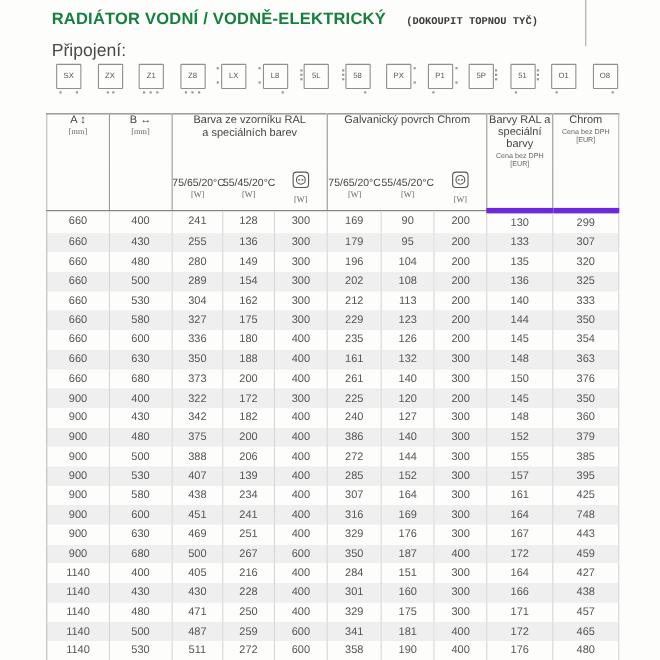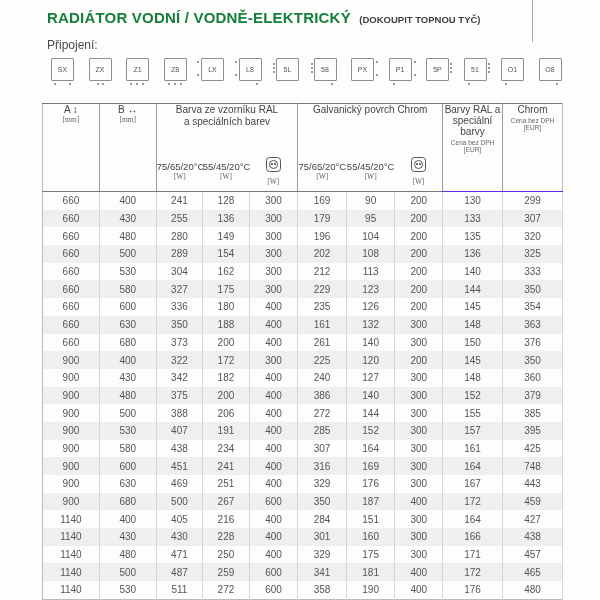--- a/index.html
+++ b/index.html
@@ -6,22 +6,22 @@
   body{
     width:600px;height:600px;position:relative;overflow:hidden;
     background:#fdfdfc;
     font-family:"Liberation Sans", sans-serif;
     color:#4a4a4a;
     -webkit-font-smoothing:antialiased;
   }
   
   .title{position:absolute;left:47px;top:9px;white-space:nowrap;}
   .title .main{font-size:15px;font-weight:bold;color:#15803d;letter-spacing:.2px;}
-  .title .note{font-size:9.5px;font-weight:bold;color:#3d3d3d;margin-left:4px;}
-  .connections-label{position:absolute;left:47px;top:38px;font-size:12px;color:#4a4a4a;}
+  .title .note{font-size:9.5px;font-weight:bold;color:#3d3d3d;margin-left:14px;font-family:Liberation Mono, monospace;}
+  .connections-label{position:absolute;left:47px;top:38px;font-size:16px;color:#4a4a4a;}
   
   .connections{position:absolute;left:51px;top:58px;display:flex;gap:14.5px;}
   .conn{
     position:relative;width:21px;height:21px;border:1px solid #8f8f8f;border-radius:1px;
     background:#fdfdfc;display:flex;align-items:center;justify-content:center;flex:0 0 auto;
   }
   .conn-code{font-size:7px;color:#555;letter-spacing:0;}
   .conn::before,.conn::after{display:none;}
   .ports-b2wide::after{display:block;content:'';position:absolute;bottom:-5px;left:2px;width:2px;height:2px;background:#999;box-shadow:15px 0 0 #999;}
   .ports-b2center::after{display:block;content:'';position:absolute;bottom:-5px;left:7px;width:2px;height:2px;background:#999;box-shadow:5px 0 0 #999;}
@@ -43,21 +43,21 @@
   }
   table.spec th,table.spec td{padding:0;margin:0;font-weight:normal;}
   thead th{color:#444;background:#fdfdfc;}
   th.vdark{border-right:1px solid #9a9a9a;}
   tr.h1 th{height:47px;vertical-align:top;}
   tr.h2 th{height:40px;vertical-align:middle;border-bottom:1px solid #777;}
   th.ab{vertical-align:top;padding-top:13px;border-bottom:1px solid #777;}
   .ab-main{font-size:10px;line-height:11px;}
   .ab-unit,.w-unit{font-size:7.5px;color:#666;line-height:9px;font-family:Liberation Serif, serif;}
   th.group{font-size:10px;line-height:11.5px;padding-top:11px;}
-  th.price{vertical-align:top;padding-top:11px;font-size:10px;line-height:11px;border-bottom:1px solid #6d28d9;}
+  th.price{vertical-align:top;padding-top:11px;font-size:10px;line-height:11px;border-bottom:5px solid #6d28d9;}
   .price-note{font-size:6.5px;color:#666;margin-top:2px;line-height:7px;}
   .sub-temp{font-size:9.5px;line-height:11px;}
   
   .socket-icon{display:inline-block;width:13px;height:13px;border:1px solid #555;border-radius:3.5px;position:relative;margin-bottom:1px;}
   .socket-icon i{position:absolute;left:2px;top:2px;width:7px;height:7px;border:1px solid #555;border-radius:50%;display:block;}
   .socket-icon i::after{content:'';position:absolute;left:1.5px;top:2.5px;width:1.5px;height:1.5px;background:#555;border-radius:50%;box-shadow:3px 0 0 #555;}
   
   tbody td{
     height:17.7px;text-align:center;font-size:10px;color:#555;
     border-right:1px solid #d6d6d6;overflow:hidden;white-space:nowrap;
@@ -344,21 +344,21 @@
         <td>272</td>
         <td>144</td>
         <td>300</td>
         <td>155</td>
         <td>385</td>
       </tr>
       <tr>
         <td>900</td>
         <td>530</td>
         <td>407</td>
-        <td>191</td>
+        <td>139</td>
         <td>400</td>
         <td>285</td>
         <td>152</td>
         <td>300</td>
         <td>157</td>
         <td>395</td>
       </tr>
       <tr>
         <td>900</td>
         <td>580</td>

